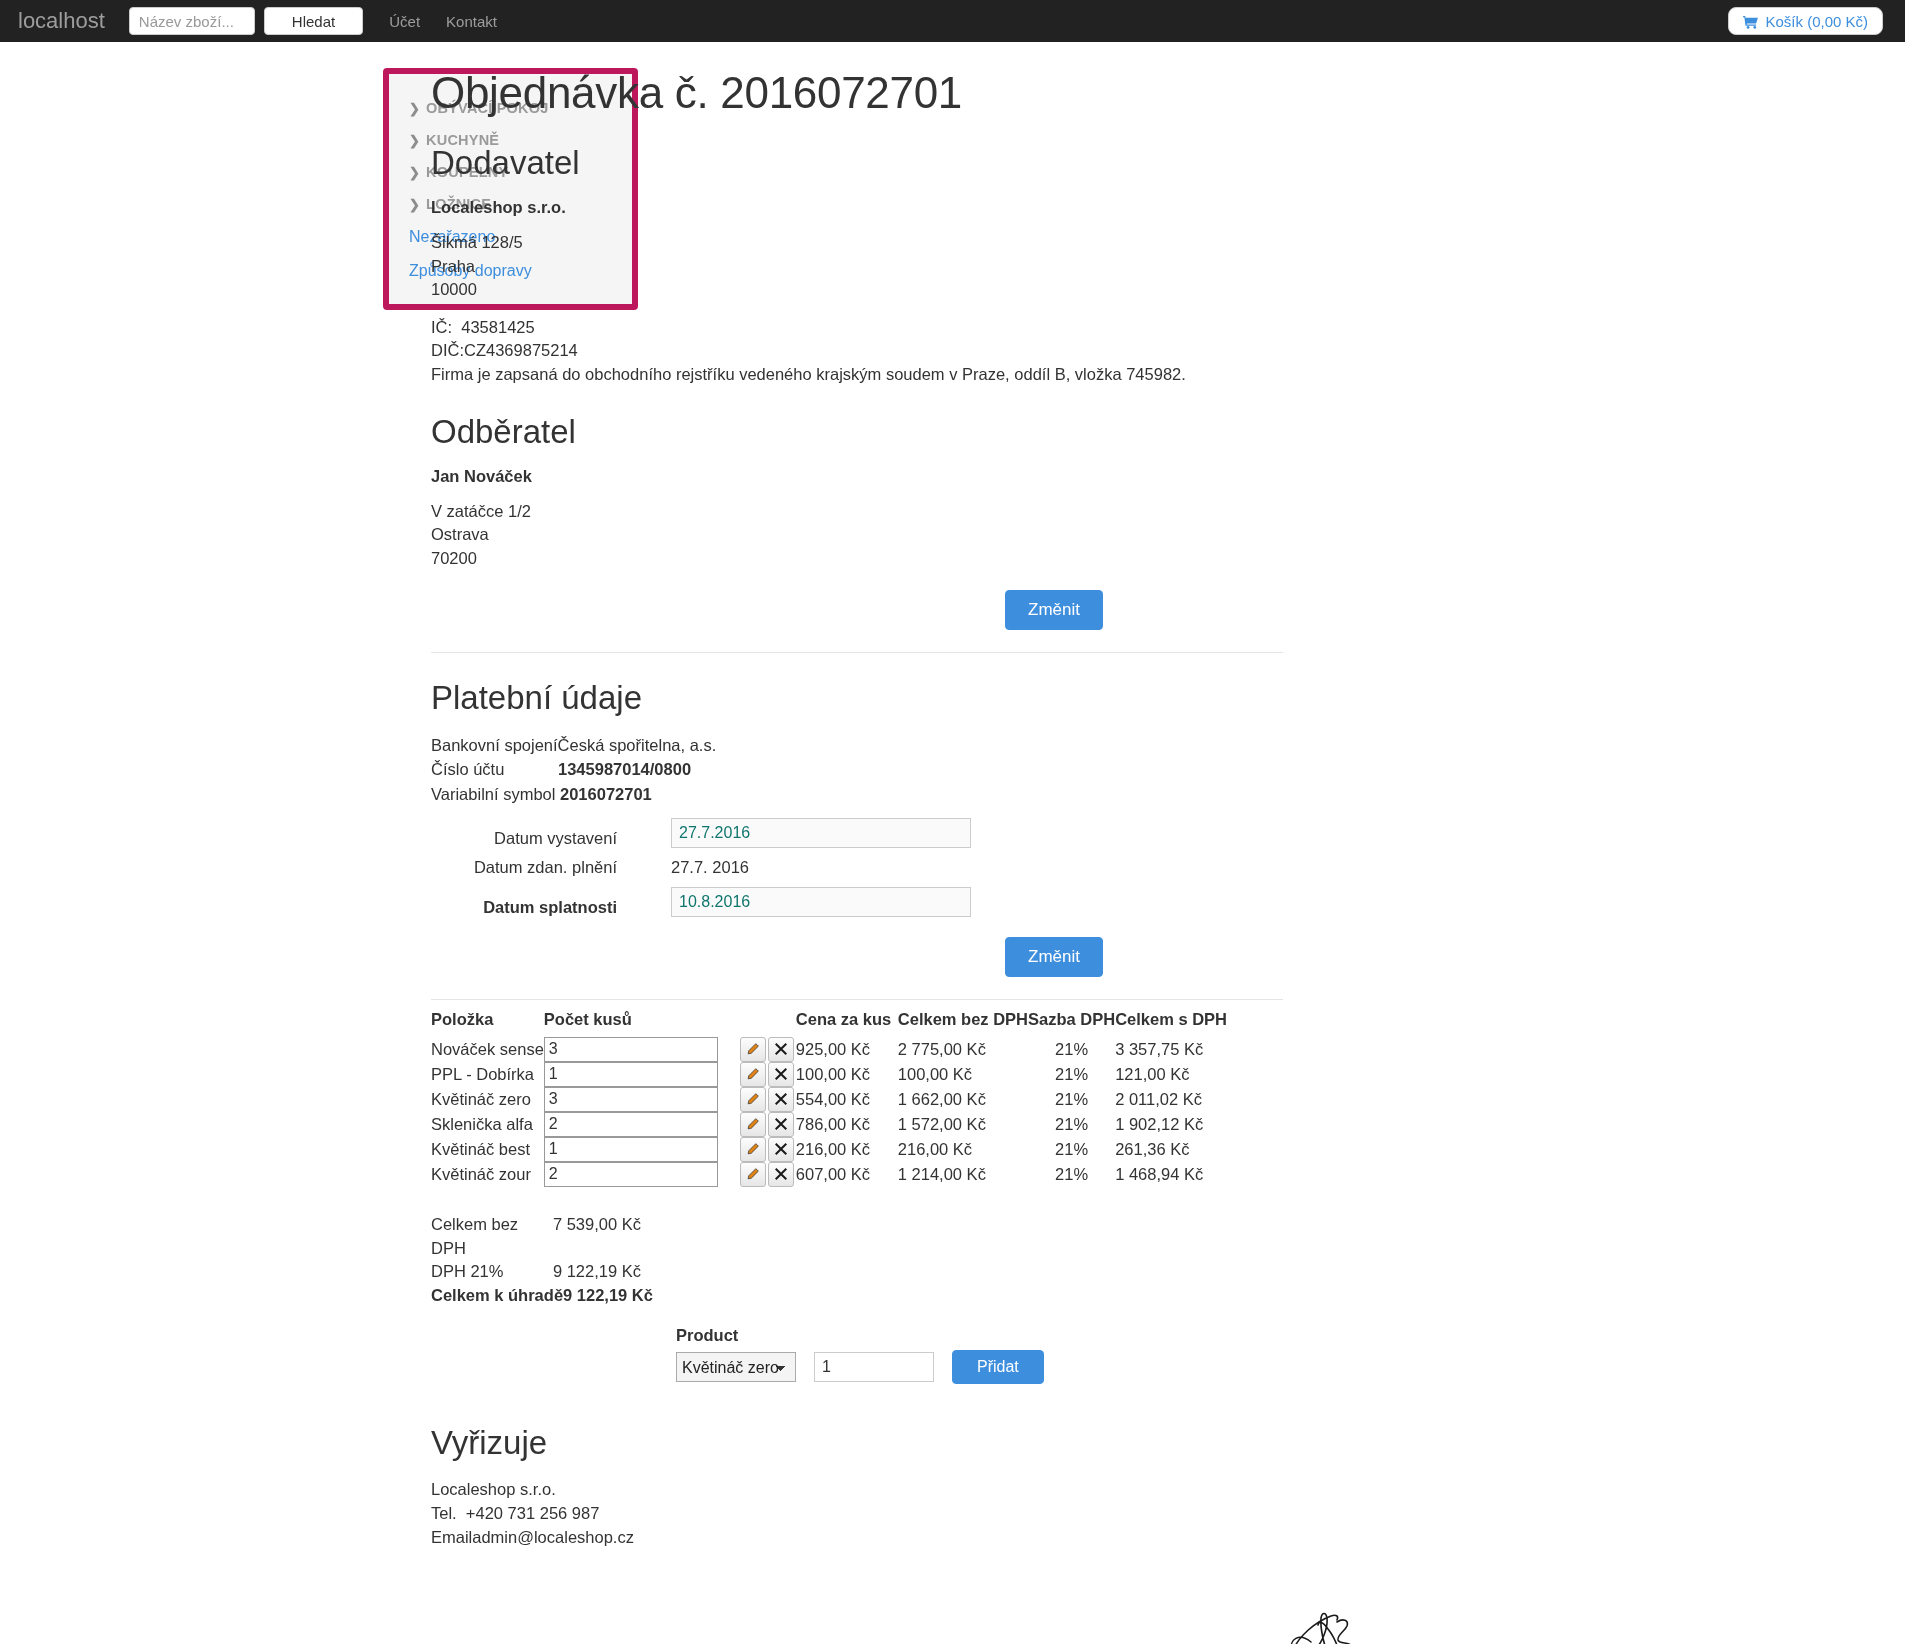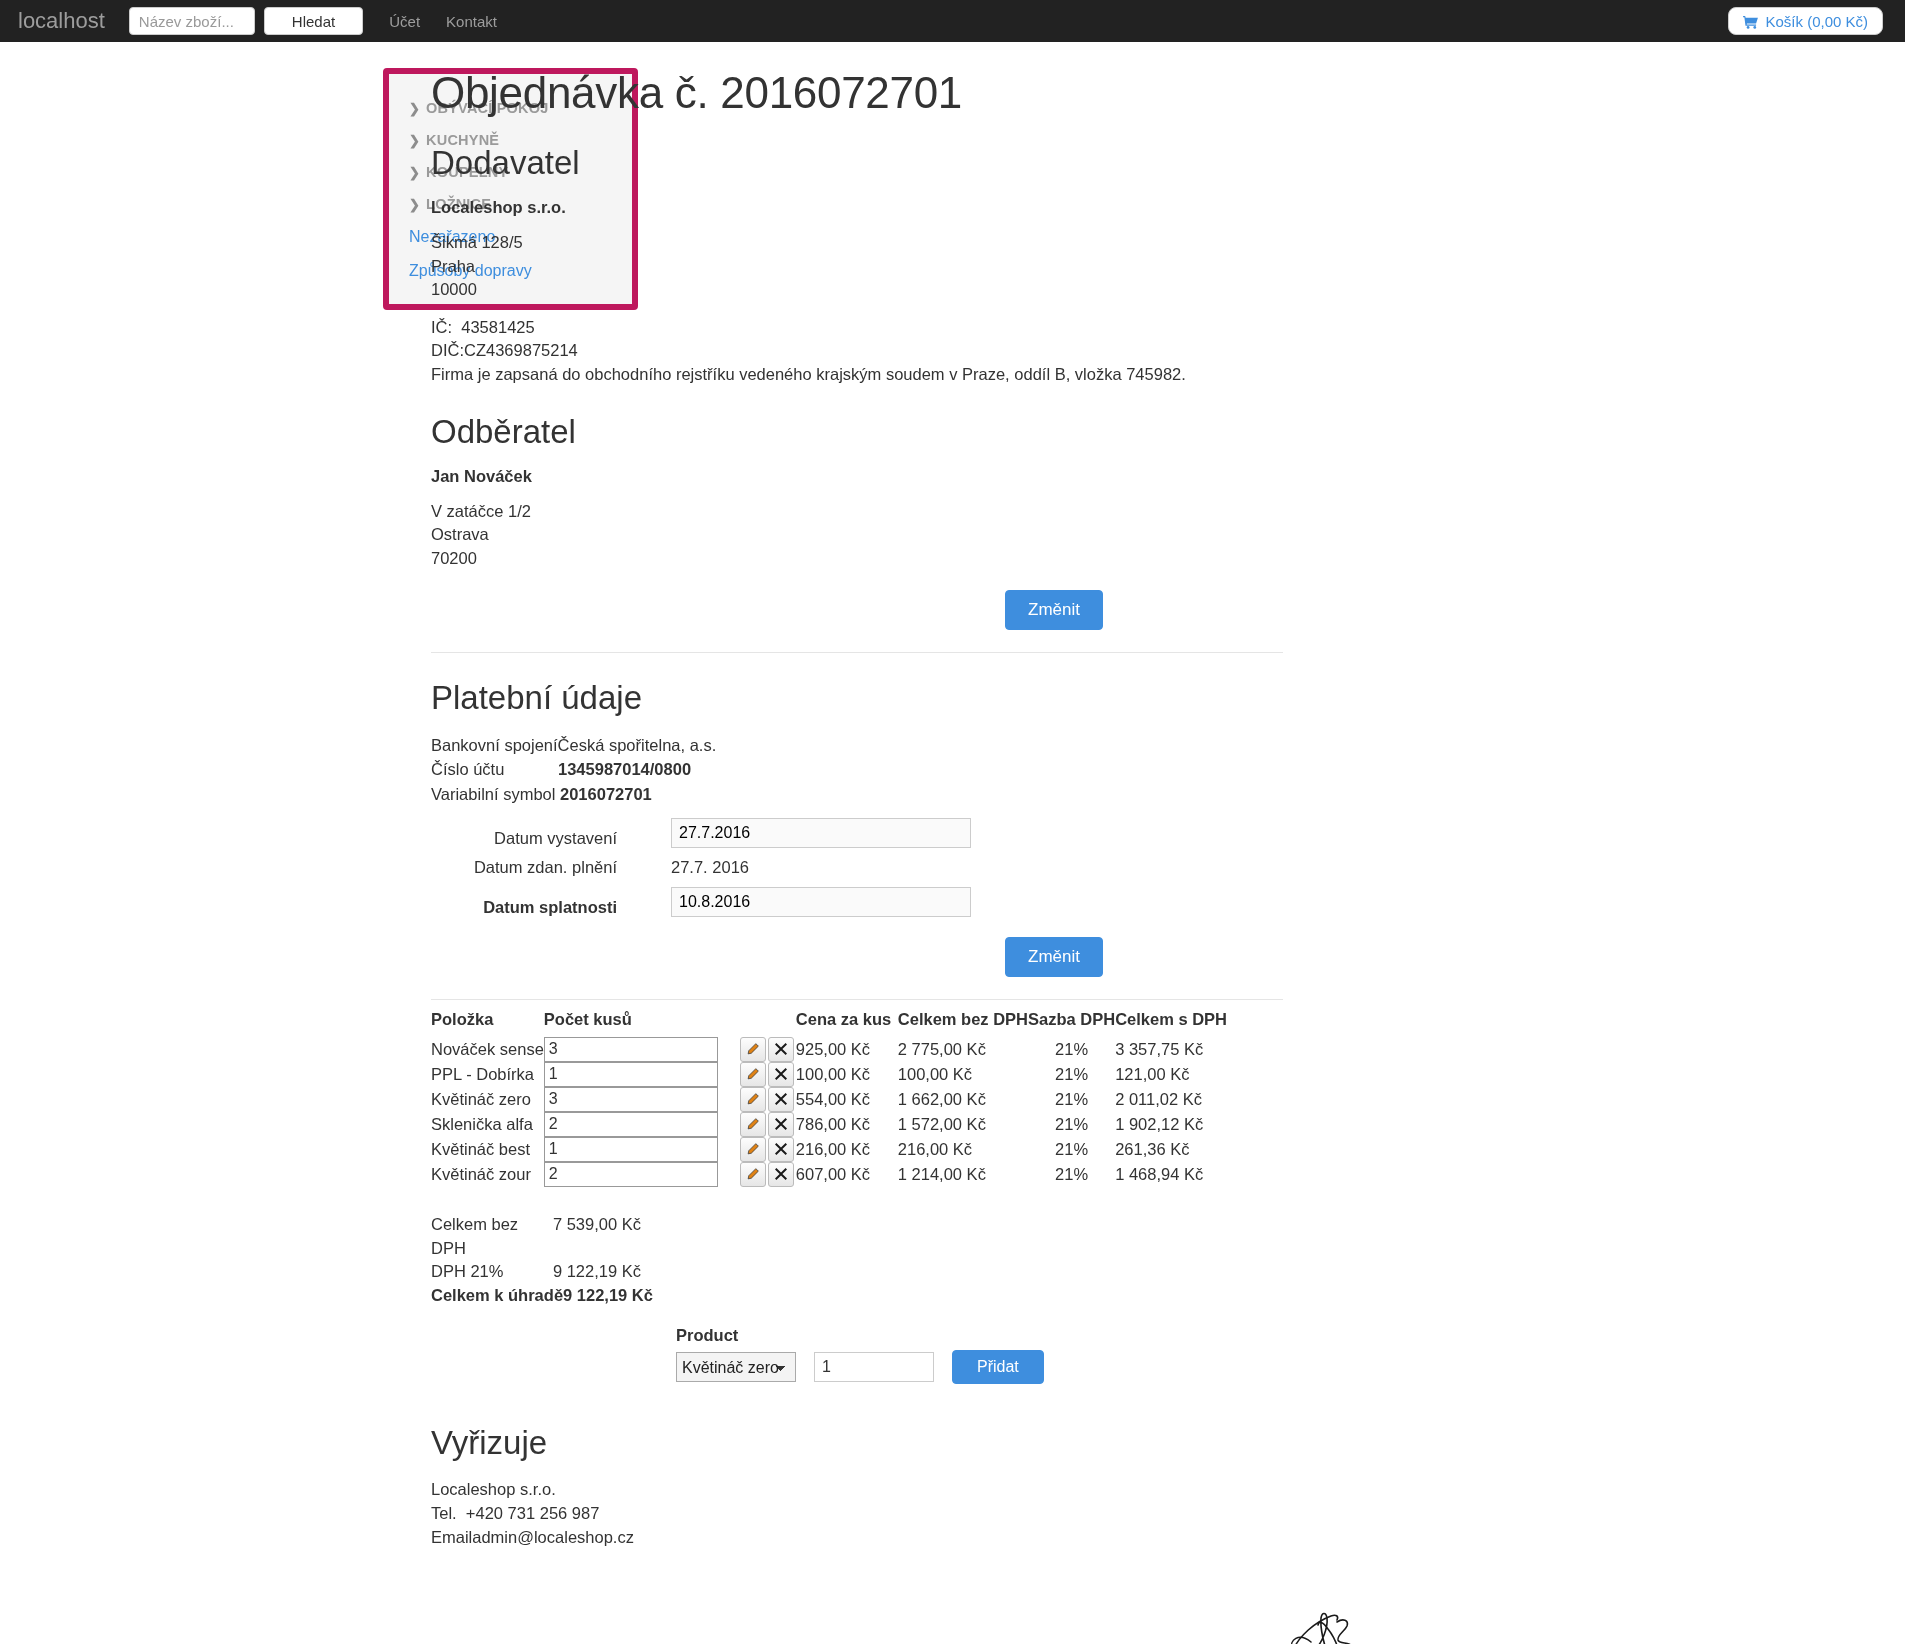--- a/index.html
+++ b/index.html
@@ -155,21 +155,21 @@
     font-size: 16.5px;
   }
   .datelabel.bold { font-weight: bold; }
   .dateinput {
     width: 300px;
     height: 30px;
     border: 1px solid #cccccc;
     background: #fafafa;
     font-size: 16px;
     font-family: "Liberation Sans", sans-serif;
-    color: #000000;
+    color: #0f766e;
     padding: 0 7px;
     outline: none;
   }
   .plainval { font-size: 16.5px; }
 
   
   table.items { border-collapse: collapse; font-size: 16.5px; margin-top: 10px; }
   table.items th {
     text-align: left;
     font-weight: bold;

